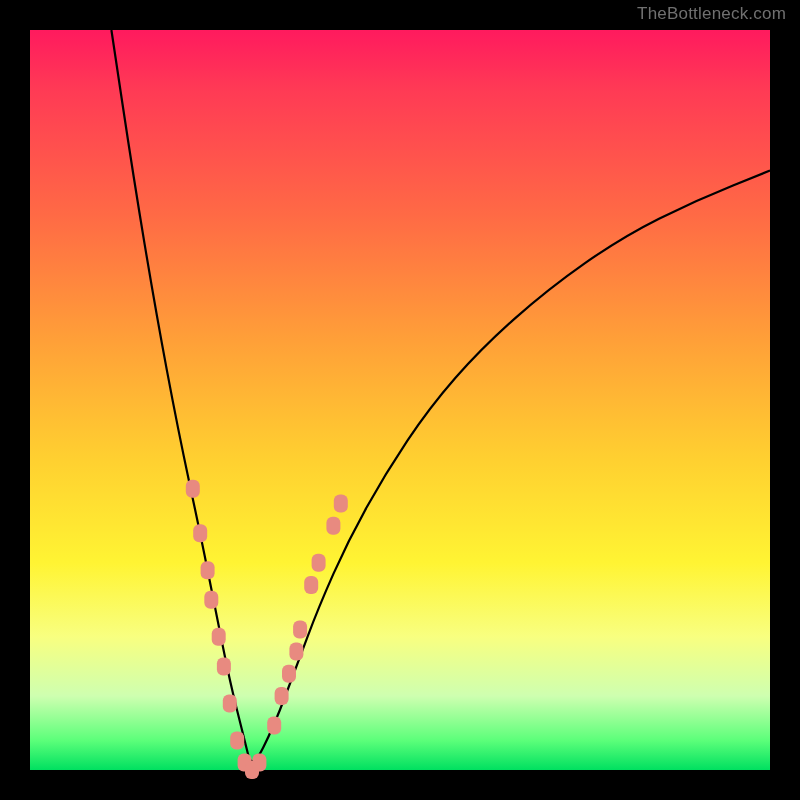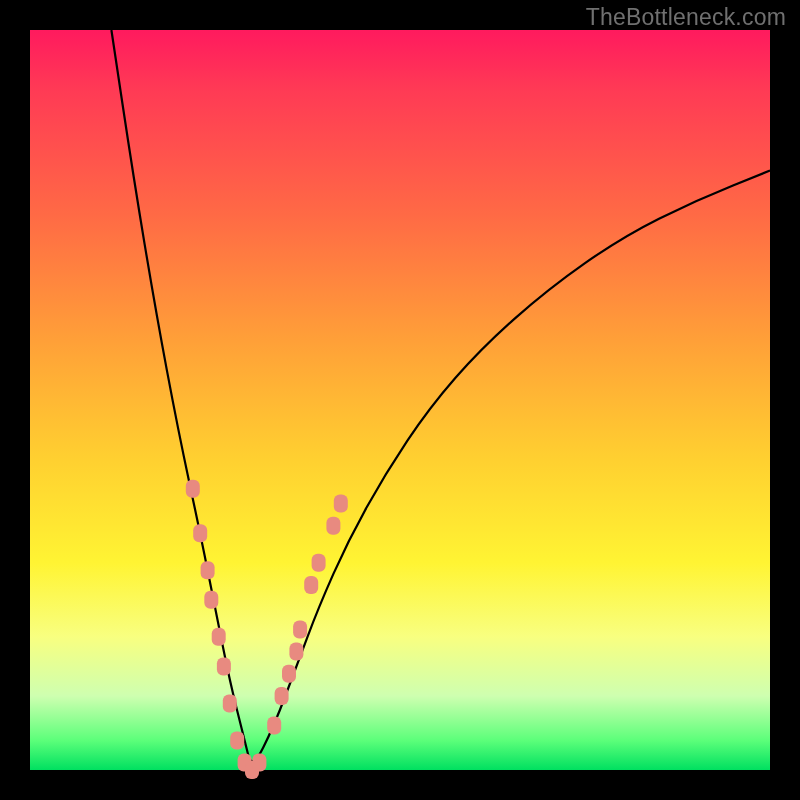--- a/index.html
+++ b/index.html
@@ -36,21 +36,21 @@
       #ceffb0 90%,
       #5cff7a 96%,
       #00e060 100%
     );
   }
   .watermark {
     position: absolute;
     top: 4px;
     right: 14px;
     color: #707070;
-    font-size: 23px;
+    font-size: 17px;
     font-weight: 500;
     letter-spacing: 0.2px;
   }
   svg.curve {
     position: absolute;
     left: 0;
     top: 0;
     width: 740px;
     height: 740px;
     overflow: visible;

